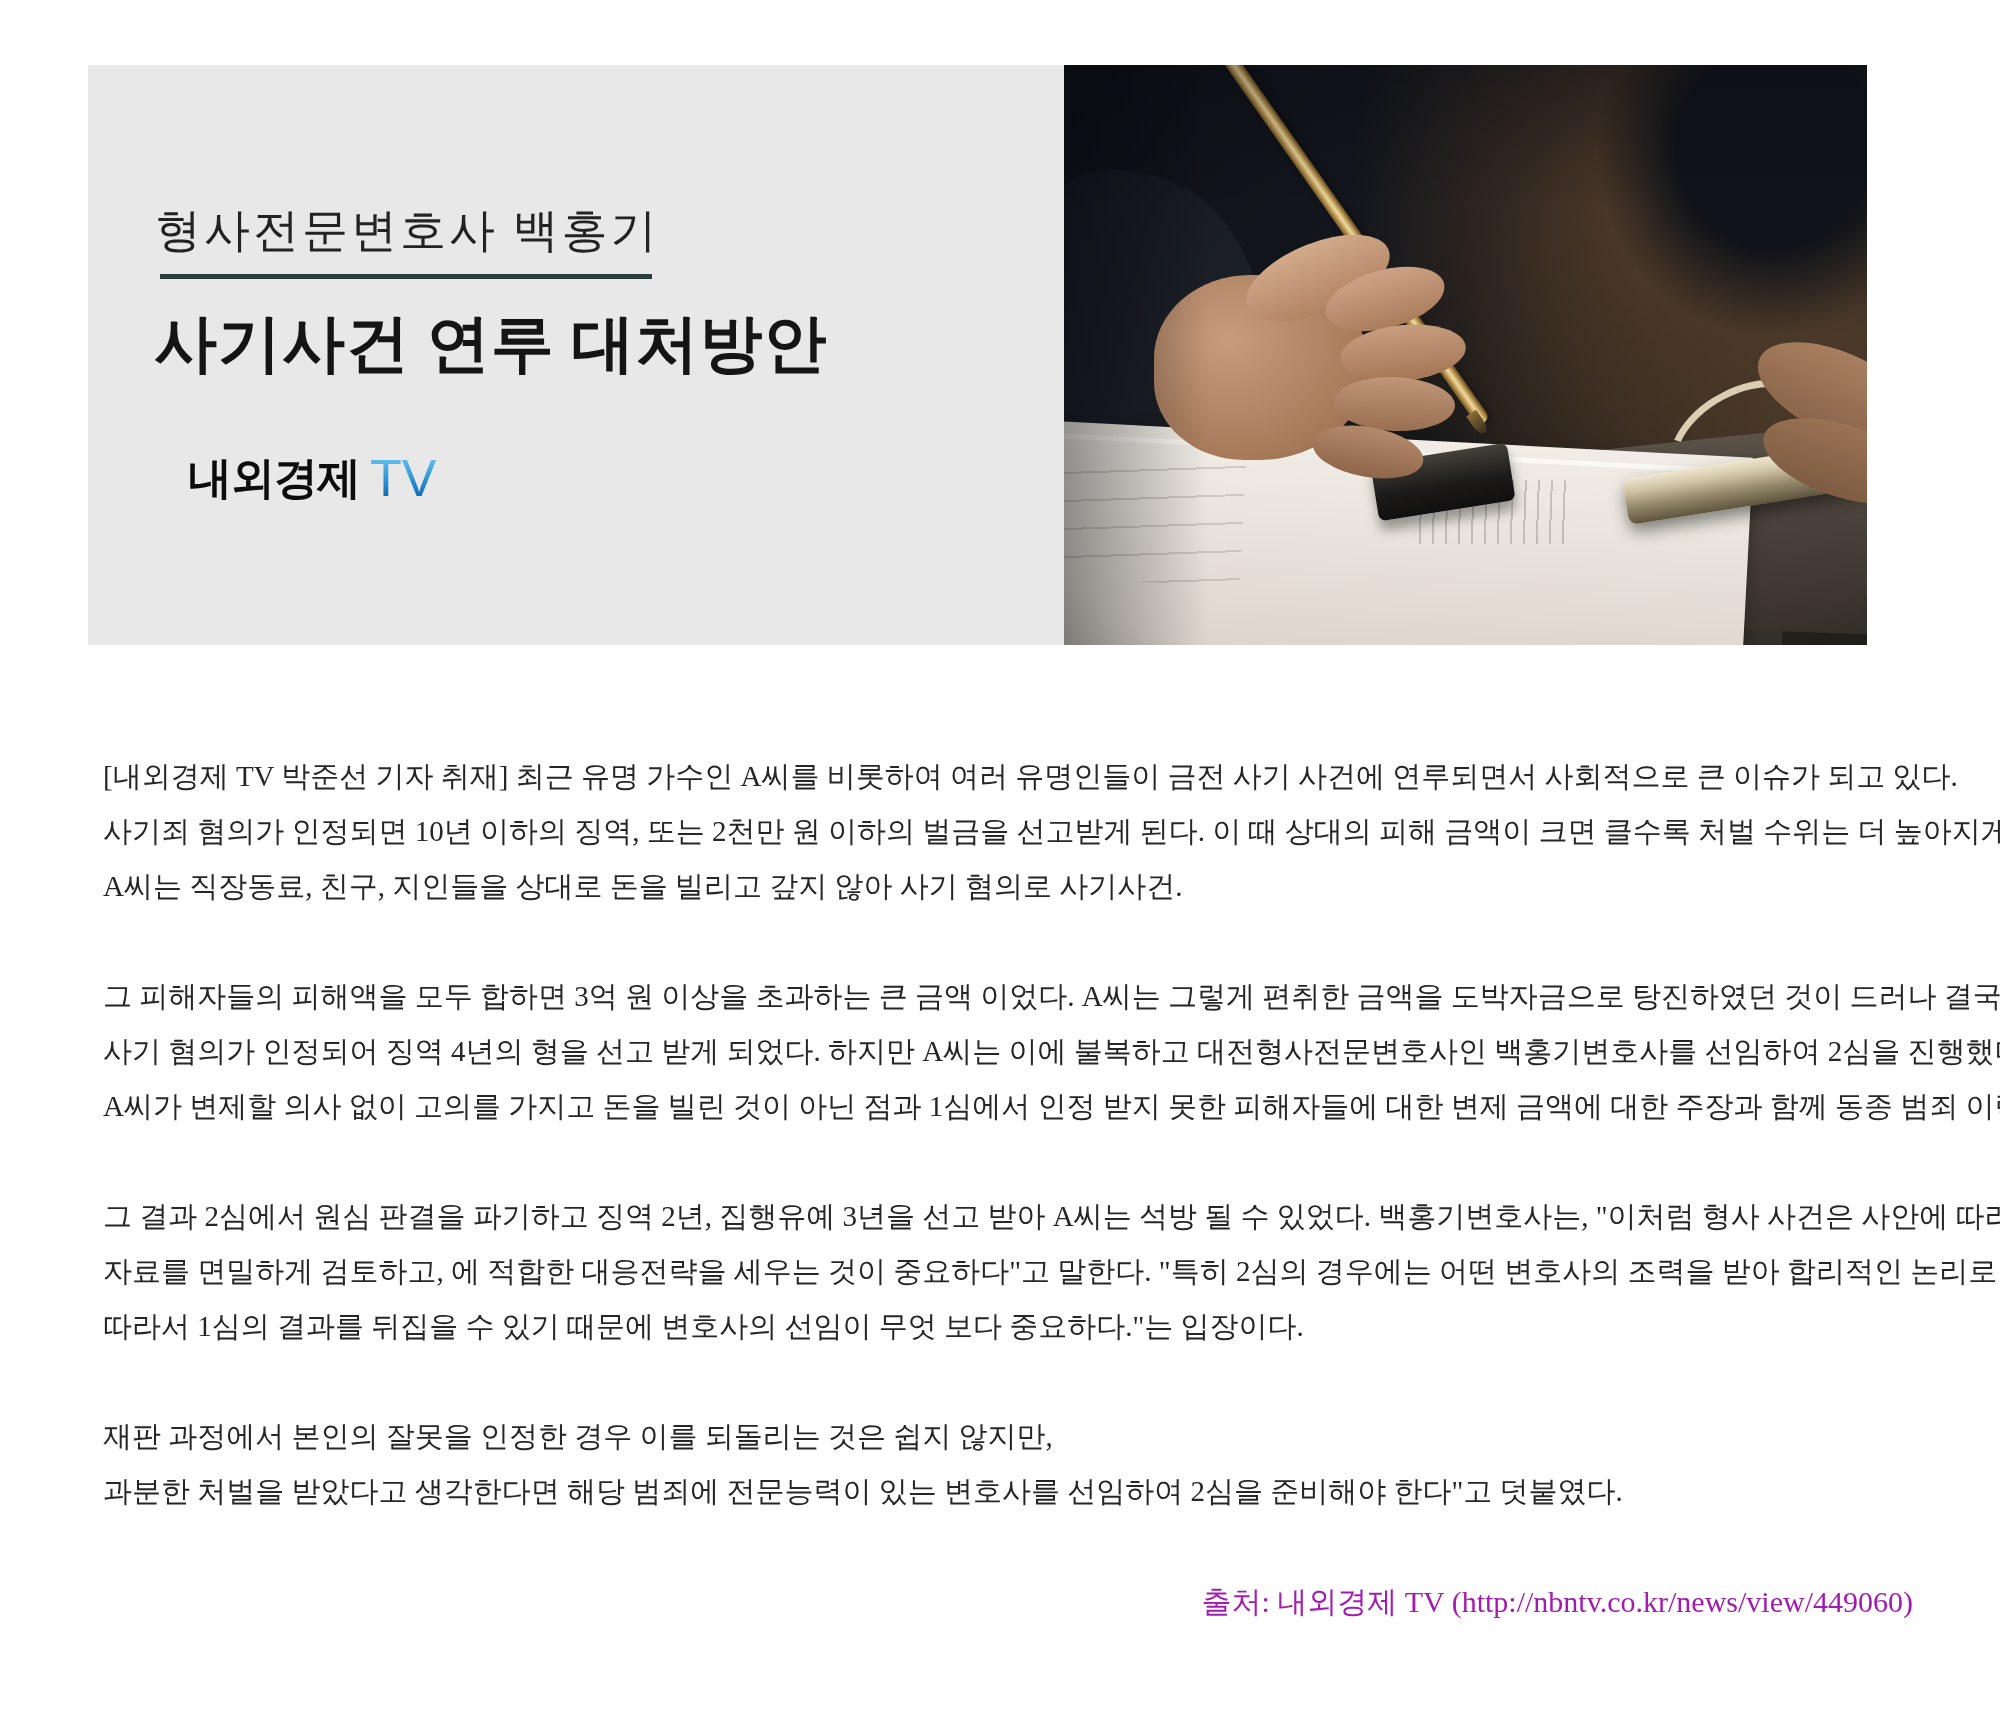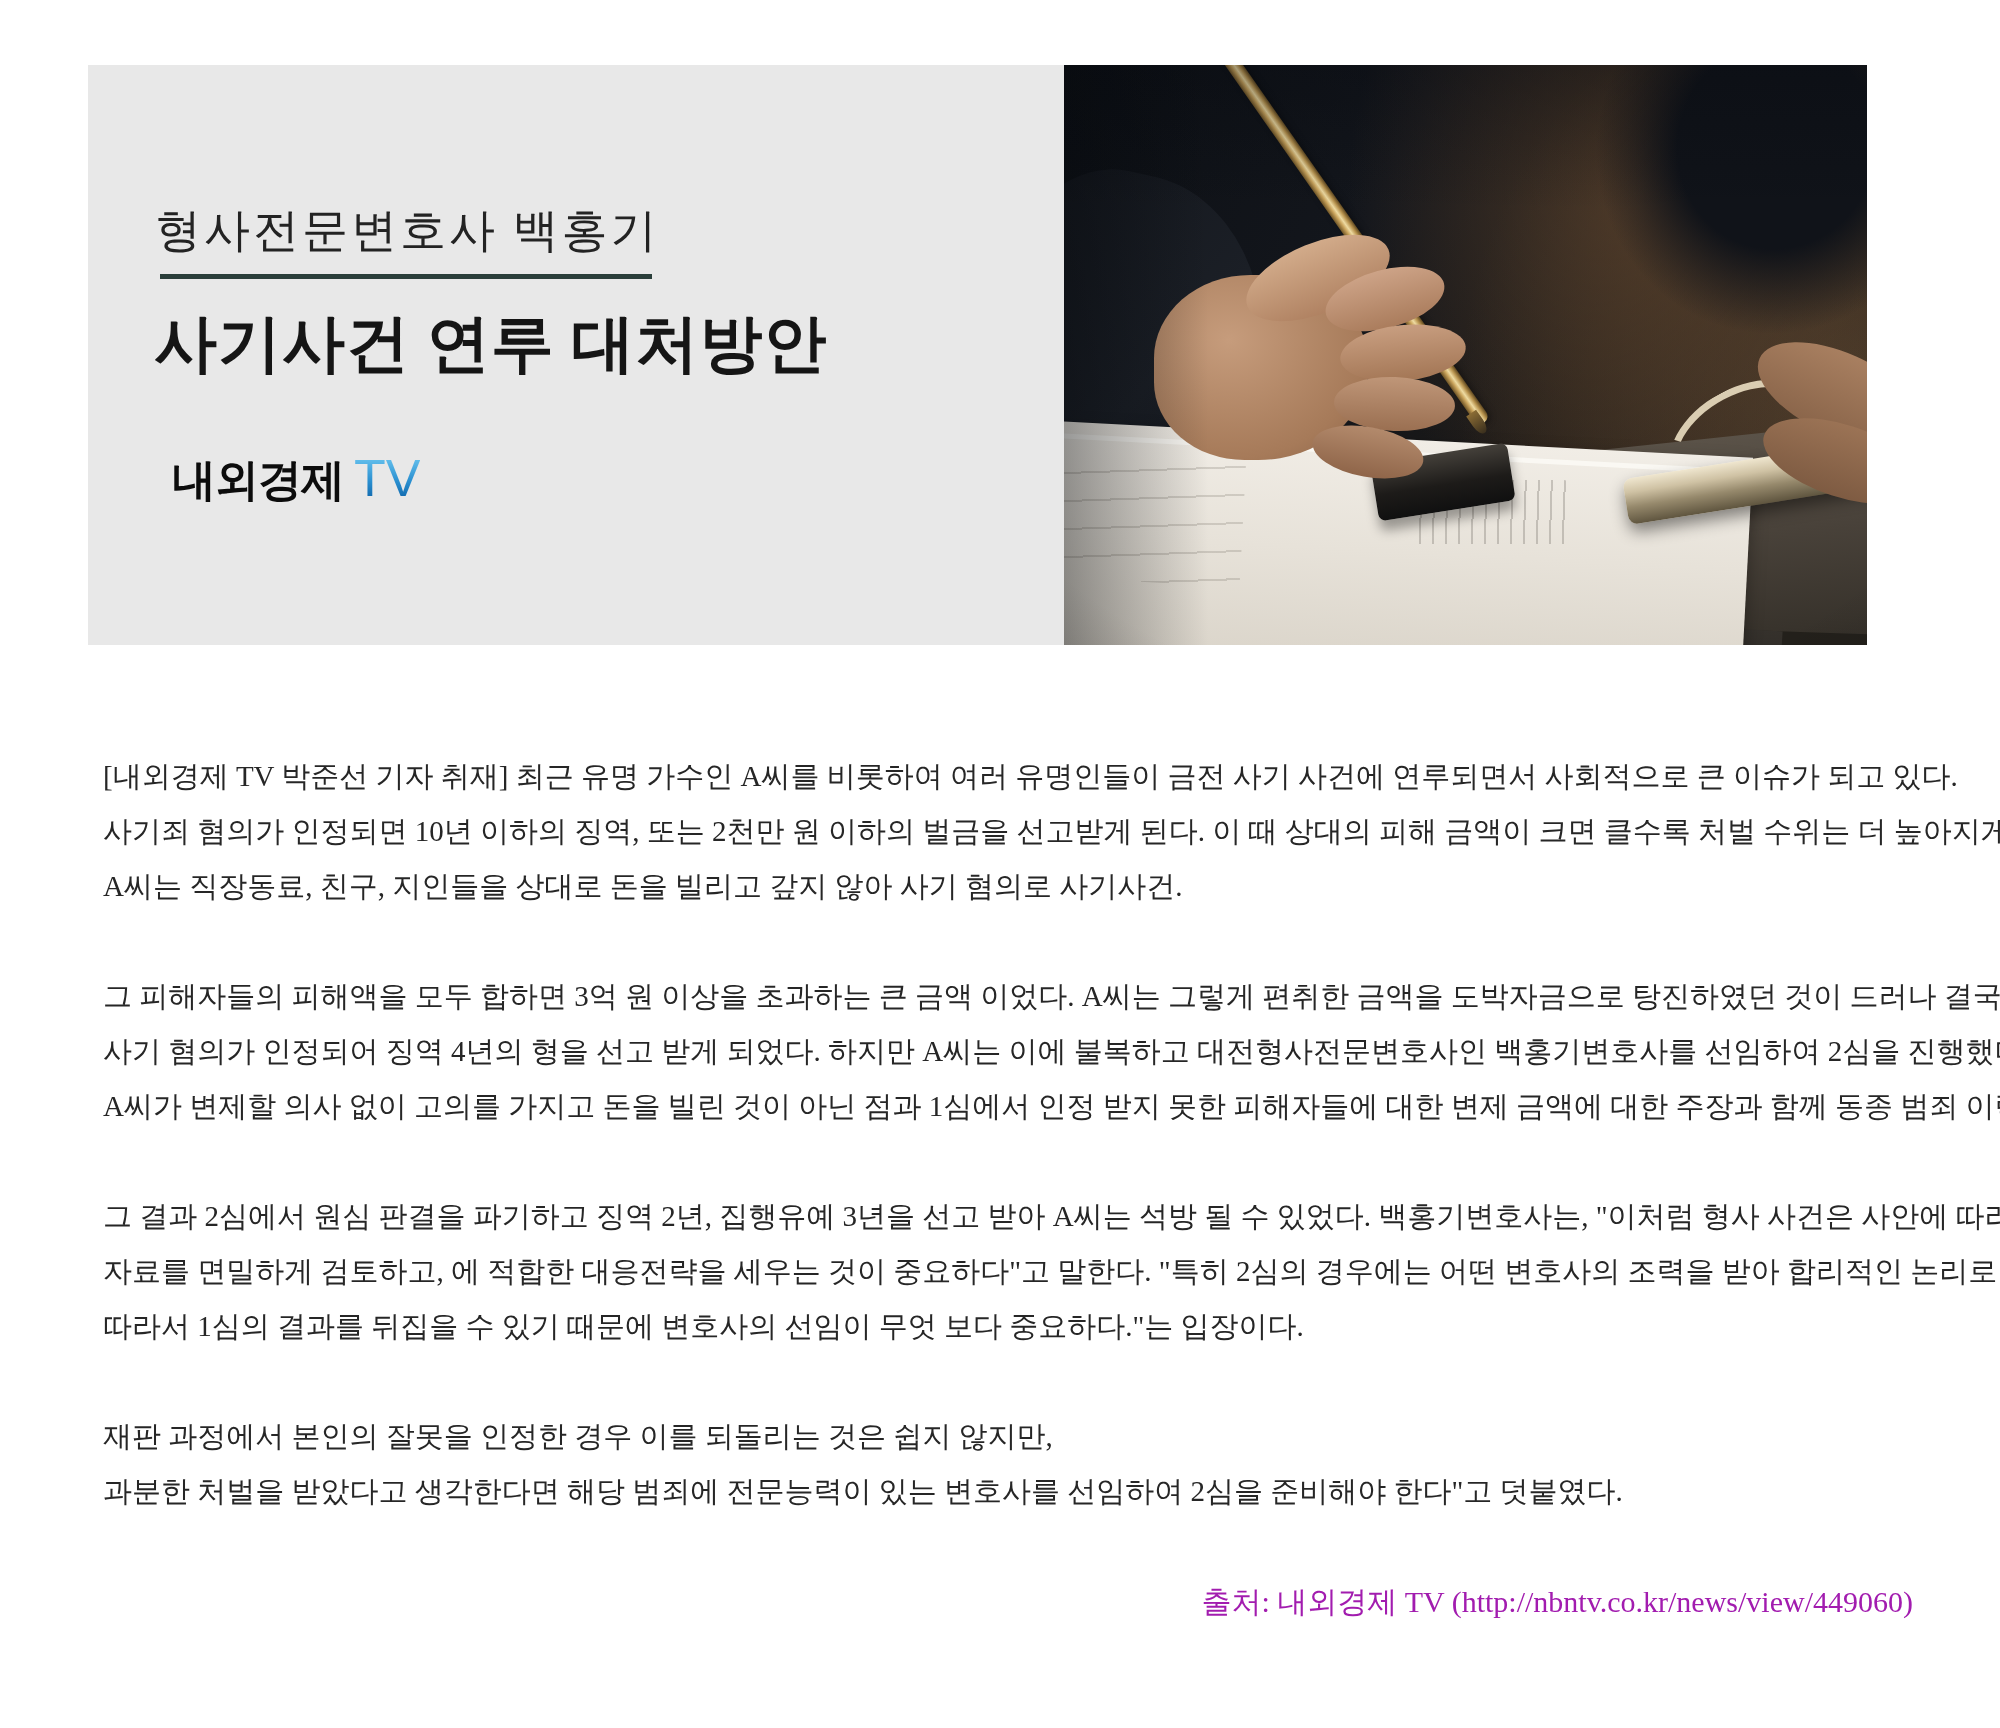--- a/index.html
+++ b/index.html
@@ -6,21 +6,21 @@
   .page{position:relative;width:2000px;height:1728px;background:#ffffff;overflow:hidden;
         font-family:"Liberation Serif","DejaVu Serif",serif;color:#262626;}
 
   
   .banner{position:absolute;left:88px;top:65px;width:1779px;height:696px;display:flex;}
   .panel{position:relative;width:976px;height:580px;background:#e8e8e8;flex:0 0 auto;}
   .eyebrow{position:absolute;left:67px;top:135px;font-size:46px;letter-spacing:3px;color:#232323;white-space:nowrap;}
   .rule{position:absolute;left:72px;top:209px;width:492px;height:5px;background:#2a3e3a;}
   .big-title{position:absolute;left:66px;top:243px;font-size:63px;font-weight:700;letter-spacing:1px;color:#151515;white-space:nowrap;line-height:1.15;font-family:Liberation Serif, serif;}
   .logo-row{position:absolute;left:84px;top:390px;display:flex;align-items:flex-end;}
-  .logo-word{font-family:Liberation Serif, serif;font-size:44px;font-weight:800;letter-spacing:-1px;color:#0c0c0c;line-height:1;}
+  .logo-word{font-family:Liberation Mono, monospace;font-size:44px;font-weight:800;letter-spacing:-1px;color:#0c0c0c;line-height:1;margin-left:16px;}
   .logo-tv{font-family:"Liberation Sans","DejaVu Sans",sans-serif;font-size:52px;font-weight:400;line-height:.92;margin-left:10px;color:#2a8fd0;}
   @supports ((-webkit-background-clip:text) or (background-clip:text)){
     .logo-tv{background:linear-gradient(180deg,#6cc6f0 0%,#2a8fd0 55%,#0b5fa4 100%);
              -webkit-background-clip:text;background-clip:text;-webkit-text-fill-color:transparent;}
   }
 
   
   .photo{position:relative;width:803px;height:580px;overflow:hidden;flex:0 0 auto;background:#15171c;}
   .photo *{position:absolute;}
   .ph-bg{inset:0;background:

